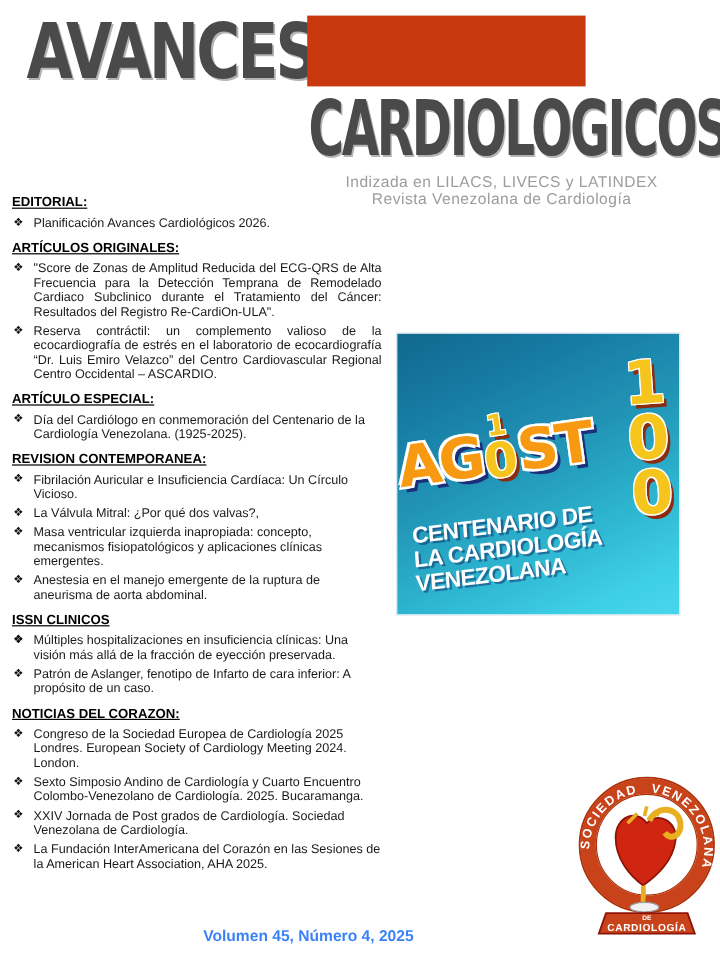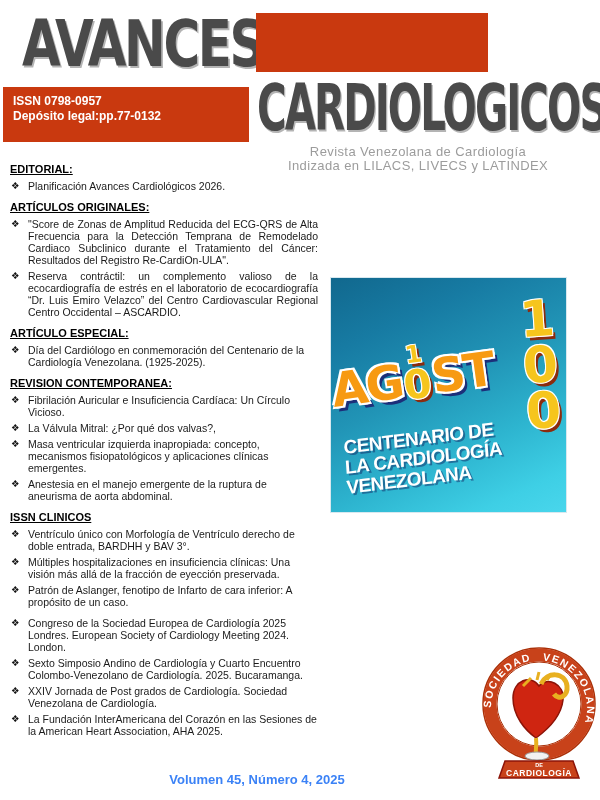--- a/index.html
+++ b/index.html
@@ -108,30 +108,26 @@
   }
 </style>
 </head>
 <body>
 
 <div class="page">
 
   <div class="title-avances">AVANCES</div>
   <div class="red-block-right"></div>
 
-  <div class="issn-box">
-    <div>ISSN 0798-0957</div>
-    <div>Depósito legal:pp.77-0132</div>
-  </div>
 
   <div class="title-cardiologicos">CARDIOLOGICOS</div>
 
   <div class="subtitle">
+    <div>Indizada en LILACS, LIVECS y LATINDEX</div>
     <div>Revista Venezolana de Cardiología</div>
-    <div>Indizada en LILACS, LIVECS y LATINDEX</div>
   </div>
 
   <div class="toc">
 
     <div class="toc-section">
       <div class="toc-heading">EDITORIAL:</div>
       <ul class="toc-list">
         <li class="toc-item"><span class="bullet">❖</span><span>Planificación Avances Cardiológicos 2026.</span></li>
       </ul>
     </div>
@@ -157,27 +153,28 @@
         <li class="toc-item"><span class="bullet">❖</span><span>Fibrilación Auricular e Insuficiencia Cardíaca: Un Círculo Vicioso.</span></li>
         <li class="toc-item"><span class="bullet">❖</span><span>La Válvula Mitral: ¿Por qué dos valvas?,</span></li>
         <li class="toc-item"><span class="bullet">❖</span><span>Masa ventricular izquierda inapropiada: concepto, mecanismos fisiopatológicos y aplicaciones clínicas emergentes.</span></li>
         <li class="toc-item"><span class="bullet">❖</span><span>Anestesia en el manejo emergente de la ruptura de aneurisma de aorta abdominal.</span></li>
       </ul>
     </div>
 
     <div class="toc-section">
       <div class="toc-heading">ISSN CLINICOS</div>
       <ul class="toc-list">
-        <li class="toc-item"><span class="bullet">❖</span><span>Ventrículo único con Morfología de Ventrículo derecho de doble entrada, BARDHH y BAV 3°.</span></li>
+        <li class="toc-item"><span class="bullet">❖</span></li>
         <li class="toc-item"><span class="bullet">❖</span><span>Múltiples hospitalizaciones en insuficiencia clínicas: Una visión más allá de la fracción de eyección preservada.</span></li>
         <li class="toc-item"><span class="bullet">❖</span><span>Patrón de Aslanger, fenotipo de Infarto de cara inferior: A propósito de un caso.</span></li>
       </ul>
     </div>
 
     <div class="toc-section">
+      <div class="toc-heading">NOTICIAS DEL CORAZON:</div>
       <ul class="toc-list">
         <li class="toc-item"><span class="bullet">❖</span><span>Congreso de la Sociedad Europea de Cardiología 2025 Londres. European Society of Cardiology Meeting 2024. London.</span></li>
         <li class="toc-item"><span class="bullet">❖</span><span>Sexto Simposio Andino de Cardiología y Cuarto Encuentro Colombo-Venezolano de Cardiología. 2025. Bucaramanga.</span></li>
         <li class="toc-item"><span class="bullet">❖</span><span>XXIV Jornada de Post grados  de Cardiología. Sociedad Venezolana de Cardiología.</span></li>
         <li class="toc-item"><span class="bullet">❖</span><span>La Fundación InterAmericana del Corazón en las Sesiones de la American Heart Association, AHA 2025.</span></li>
       </ul>
     </div>
 
   </div>
 

